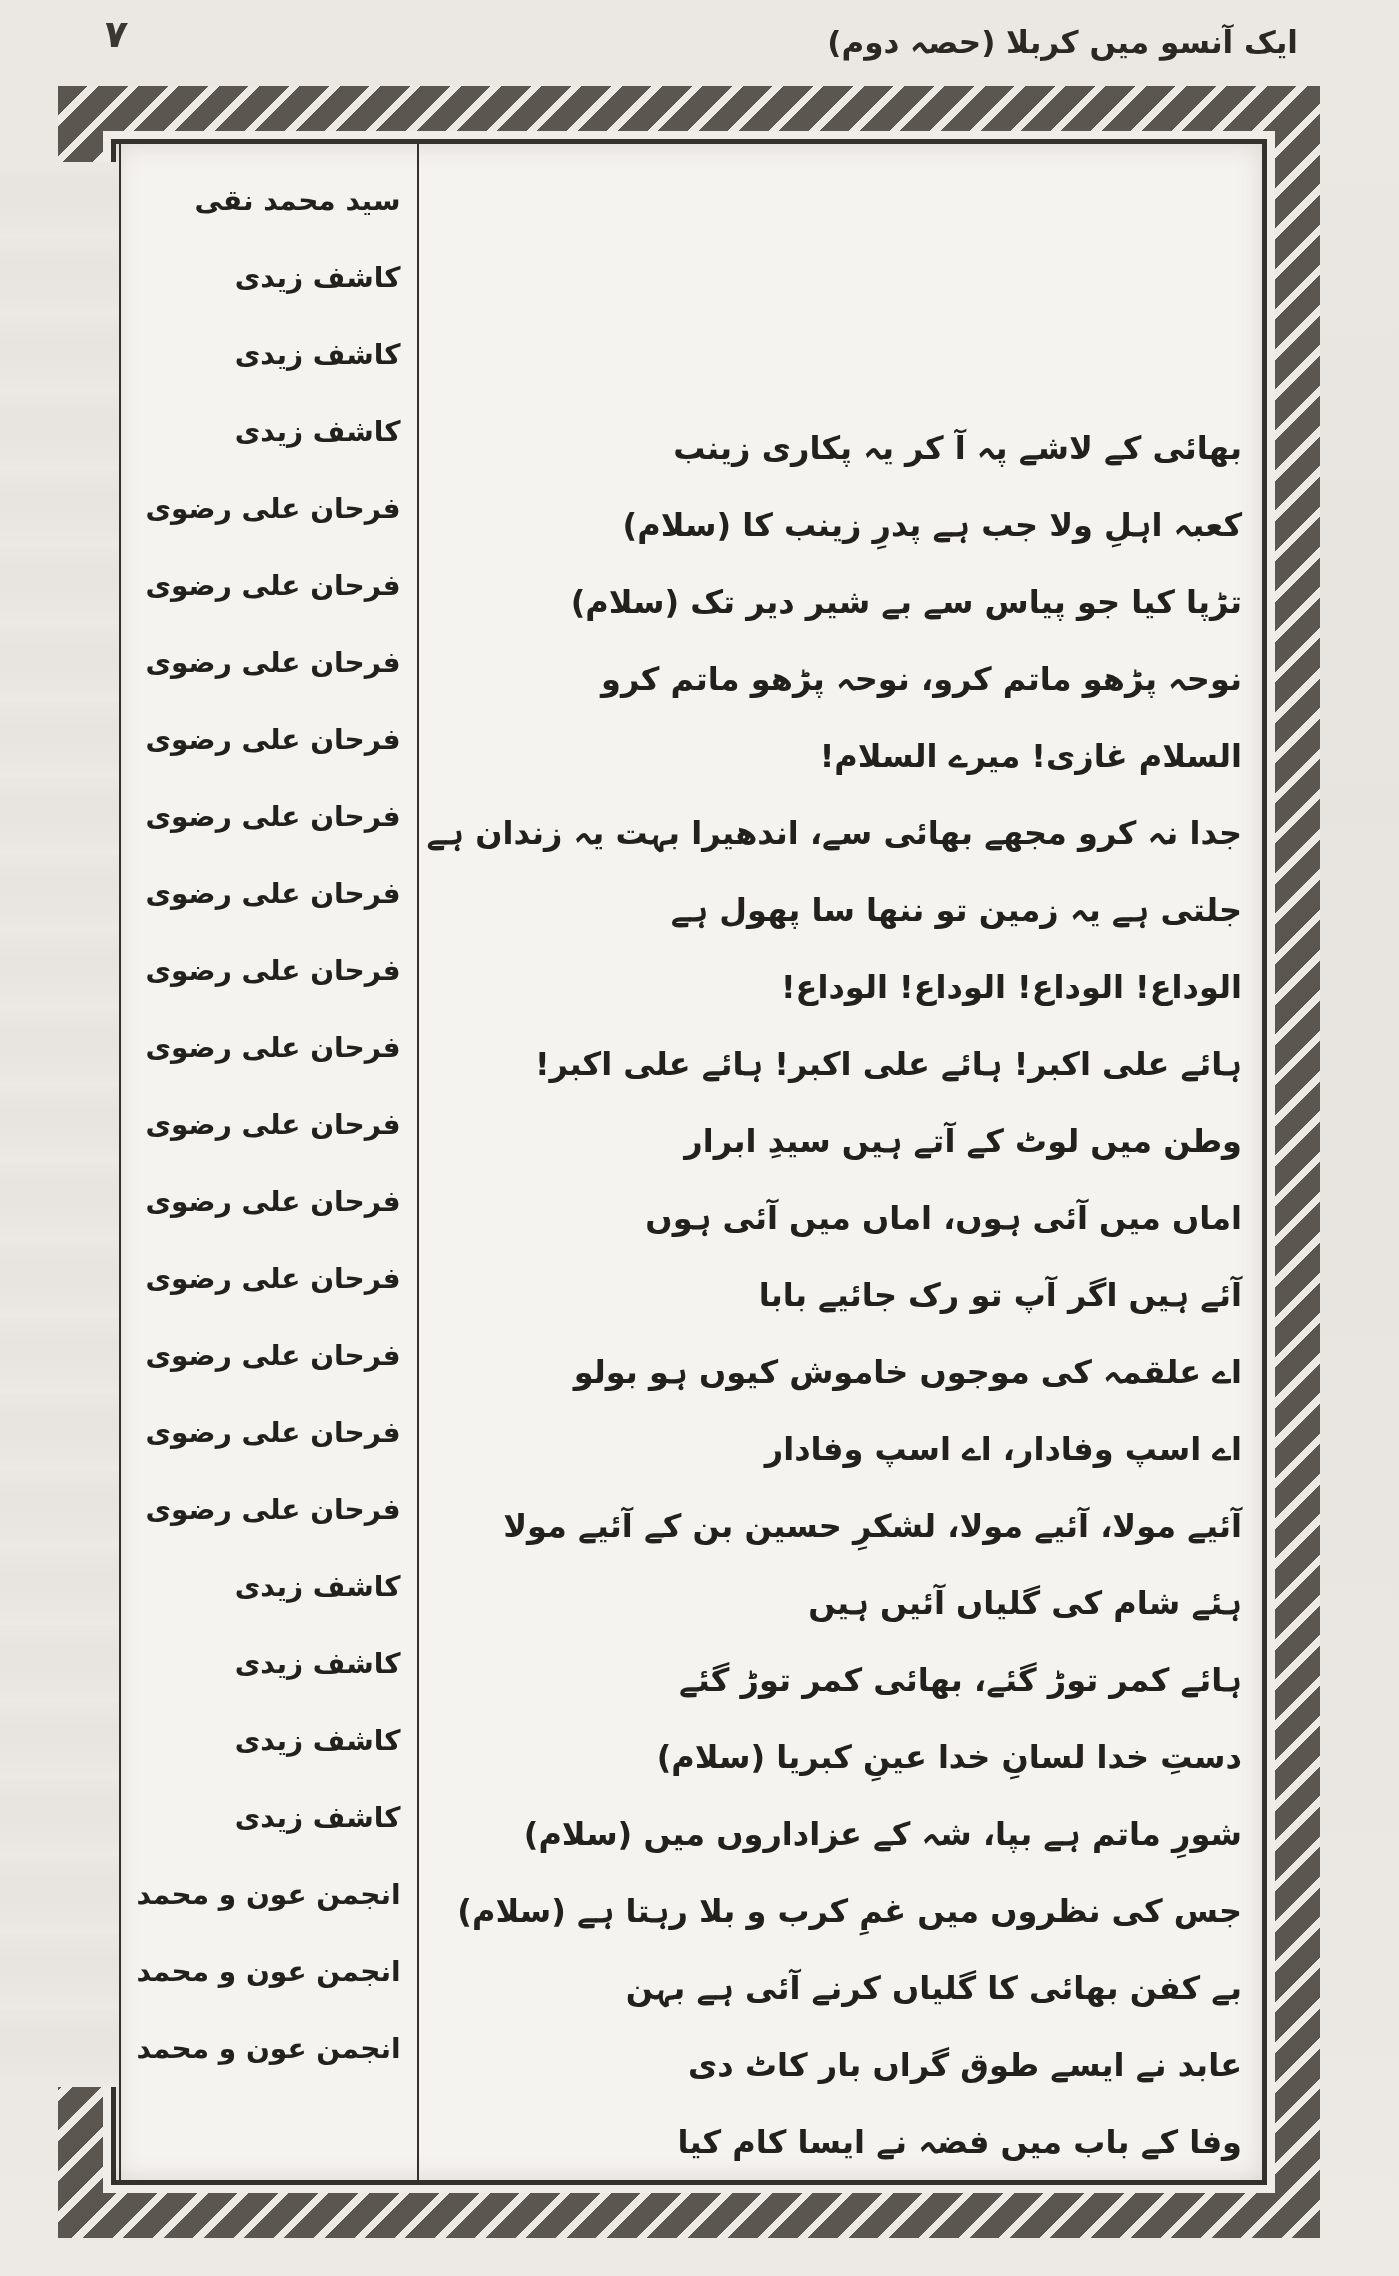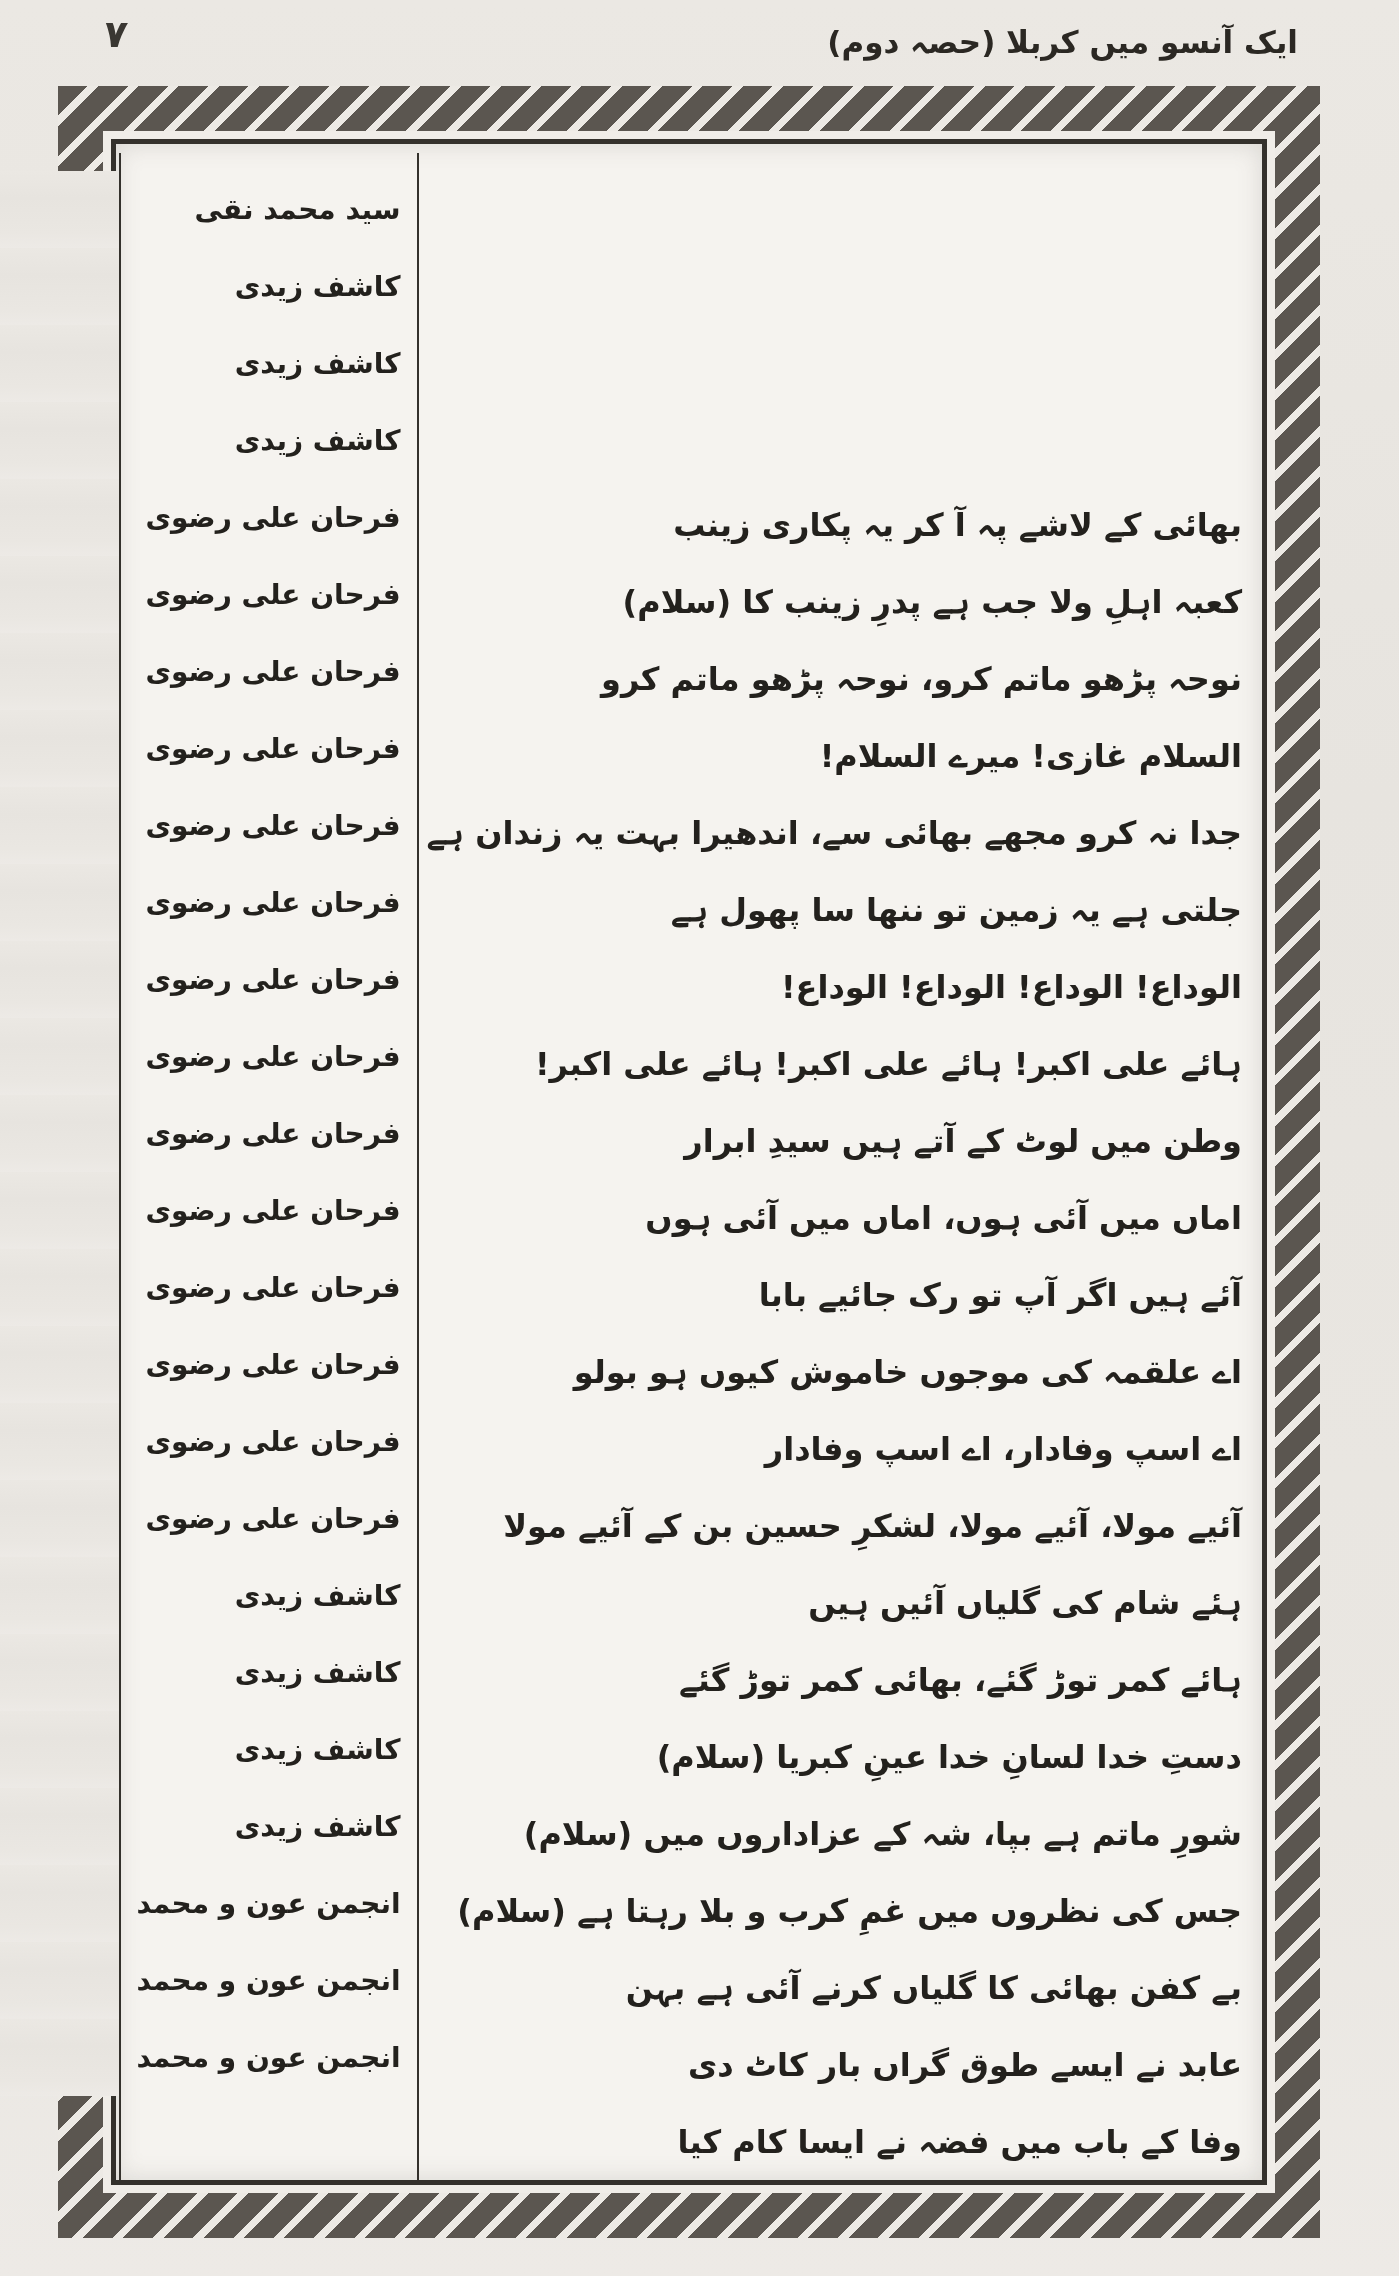--- a/index.html
+++ b/index.html
@@ -40,21 +40,20 @@
     background:#f5f3ef;
     border:5px solid #34312c;
     box-shadow:inset 0 0 24px rgba(90,85,75,.18);
     display:flex;
     direction:rtl;           
   }
   .col{
     box-sizing:border-box;
     display:flex;flex-direction:column;
     padding-top:18px;
-    margin-top:9px;
   }
   .col-titles{flex:1 1 auto;border-left:2px solid #34312c;justify-content:flex-end;}
   .col-authors{flex:0 0 298px;border-left:2px solid #34312c;}
   .col-pages{flex:0 0 108px;}
   .cell{
     flex:none;height:77px;
     display:flex;align-items:center;
     white-space:nowrap;
   }
   .cell.title{
@@ -82,20 +81,21 @@
 
   <div class="book-title">ایک آنسو میں کربلا (حصہ دوم)</div>
 
   <div class="frame">
     <div class="frame-gap">
       <div class="table-box">
 
         <div class="col col-titles">
             <div class="cell title">بھائی کے لاشے پہ آ کر یہ پکاری زینب</div>
             <div class="cell title">کعبہ اہلِ ولا جب ہے پدرِ زینب کا (سلام)</div>
+            <div class="cell title">تڑپا کیا جو پیاس سے بے شیر دیر تک (سلام)</div>
             <div class="cell title">نوحہ پڑھو ماتم کرو، نوحہ پڑھو ماتم کرو</div>
             <div class="cell title">السلام غازی! میرے السلام!</div>
             <div class="cell title">جدا نہ کرو مجھے بھائی سے، اندھیرا بہت یہ زندان ہے</div>
             <div class="cell title">جلتی ہے یہ زمین تو ننھا سا پھول ہے</div>
             <div class="cell title">الوداع! الوداع! الوداع! الوداع!</div>
             <div class="cell title">ہائے علی اکبر! ہائے علی اکبر! ہائے علی اکبر!</div>
             <div class="cell title">وطن میں لوٹ کے آتے ہیں سیدِ ابرار</div>
             <div class="cell title">اماں میں آئی ہوں، اماں میں آئی ہوں</div>
             <div class="cell title">آئے ہیں اگر آپ تو رک جائیے بابا</div>
             <div class="cell title">اے علقمہ کی موجوں خاموش کیوں ہو بولو</div>

